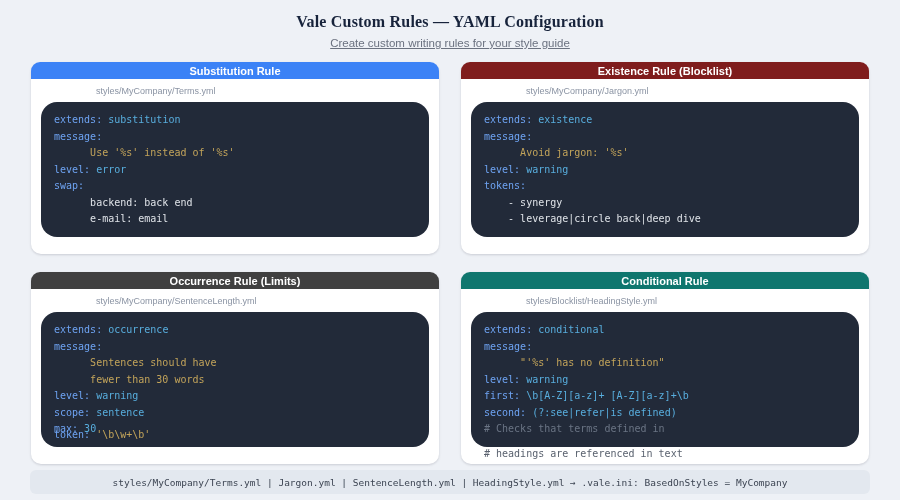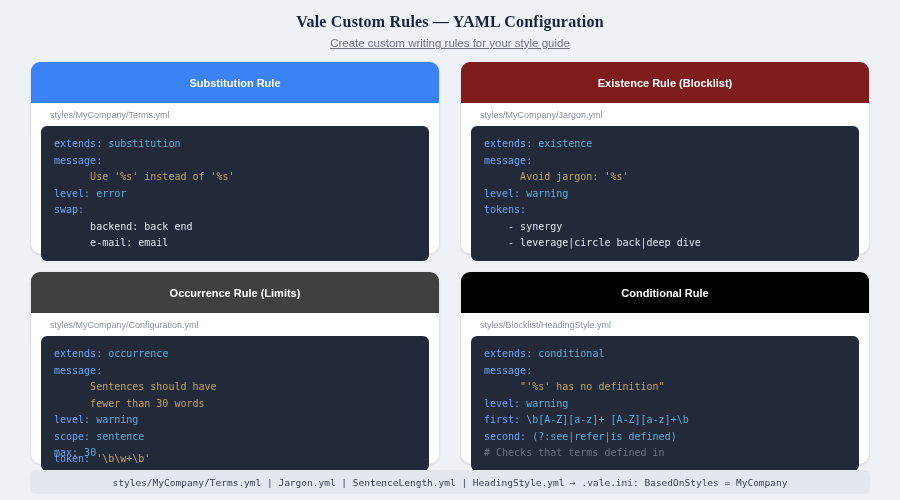--- a/index.html
+++ b/index.html
@@ -34,37 +34,38 @@
     padding:13px 31px 0 31px;
   }
   .card {
     background:#ffffff;
     border-radius:10px;
     box-shadow:0 1px 3px rgba(15,23,42,.10), 0 1px 2px rgba(15,23,42,.06);
     height:192px;
     position:relative;
   }
   .card-header {
-    height:41px;
+    height:17px;
     border-radius:9px 9px 0 0;
     color:#ffffff;
     font-weight:bold;
     font-size:11px;
     display:flex;
     align-items:center;
     justify-content:center;
   }
   .card-path {
     font-size:9px;
     color:#8a93a3;
     padding:7px 11px 6px 19px;
+    margin-left:46px;
   }
   .code {
     background:#222a39;
-    border-radius:6px;
+    border-radius:16px;
     margin:0 10px;
     padding:10px 13px;
     font-family:"DejaVu Sans Mono", monospace;
     font-size:10px;
     line-height:16.5px;
     height:135px;
     overflow:hidden;
     white-space:pre;
   }
   .code-line { white-space:pre; }
@@ -116,27 +117,27 @@
 
   <section class="card">
     <header class="card-header" style="background: #7f1d1d;">Existence Rule (Blocklist)</header>
     <div class="card-path">styles/MyCompany/Jargon.yml</div>
     <pre class="code"><div class="code-line"><span class="key">extends:</span><span class="val"> existence</span></div><div class="code-line"><span class="key">message:</span></div><div class="code-line"><span class="str">      Avoid jargon: '%s'</span></div><div class="code-line"><span class="key">level:</span><span class="val"> warning</span></div><div class="code-line"><span class="key">tokens:</span></div><div class="code-line"><span class="plain">    - synergy</span></div><div class="code-line"><span class="plain">    - leverage|circle back|deep dive</span></div></pre>
 
   </section>
 
   <section class="card">
     <header class="card-header" style="background: #404040;">Occurrence Rule (Limits)</header>
-    <div class="card-path">styles/MyCompany/Configuration.yml</div>
+    <div class="card-path">styles/MyCompany/SentenceLength.yml</div>
     <pre class="code"><div class="code-line"><span class="key">extends:</span><span class="val"> occurrence</span></div><div class="code-line"><span class="key">message:</span></div><div class="code-line"><span class="str">      Sentences should have</span></div><div class="code-line"><span class="str">      fewer than 30 words</span></div><div class="code-line"><span class="key">level:</span><span class="val"> warning</span></div><div class="code-line"><span class="key">scope:</span><span class="val"> sentence</span></div><div class="code-line"><span class="key">max:</span><span class="val"> 30</span></div><div class="code-line overlap"><span class="key">token:</span><span class="str"> '\b\w+\b'</span></div></pre>
 
   </section>
 
   <section class="card">
-    <header class="card-header" style="background: #000000;">Conditional Rule</header>
+    <header class="card-header" style="background: #0f766e;">Conditional Rule</header>
     <div class="card-path">styles/Blocklist/HeadingStyle.yml</div>
     <pre class="code"><div class="code-line"><span class="key">extends:</span><span class="val"> conditional</span></div><div class="code-line"><span class="key">message:</span></div><div class="code-line"><span class="str">      "'%s' has no definition"</span></div><div class="code-line"><span class="key">level:</span><span class="val"> warning</span></div><div class="code-line"><span class="key">first:</span><span class="val"> \b[A-Z][a-z]+ [A-Z][a-z]+\b</span></div><div class="code-line"><span class="key">second:</span><span class="val"> (?:see|refer|is defined)</span></div><div class="code-line"><span class="comment"># Checks that terms defined in</span></div></pre>
     <div class="after-code" style="display: block;"># headings are referenced in text</div>
   </section>
 </main>
 
 <div class="footer">
   <span>styles/MyCompany/Terms.yml | Jargon.yml | SentenceLength.yml | HeadingStyle.yml → .vale.ini: BasedOnStyles = MyCompany</span>
 </div>
 

